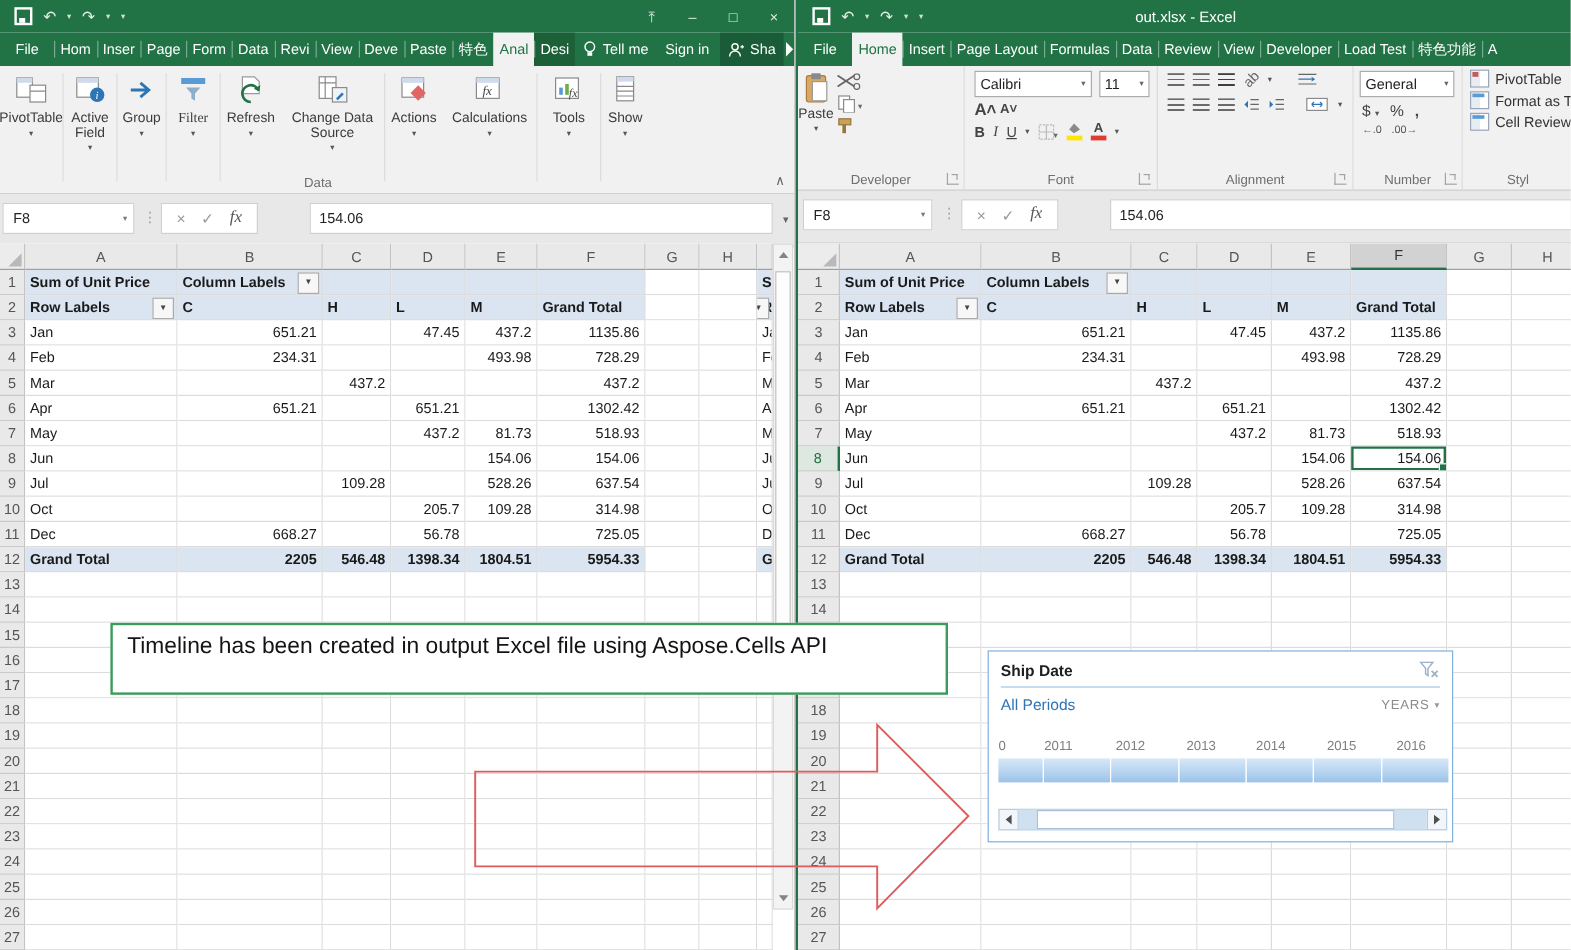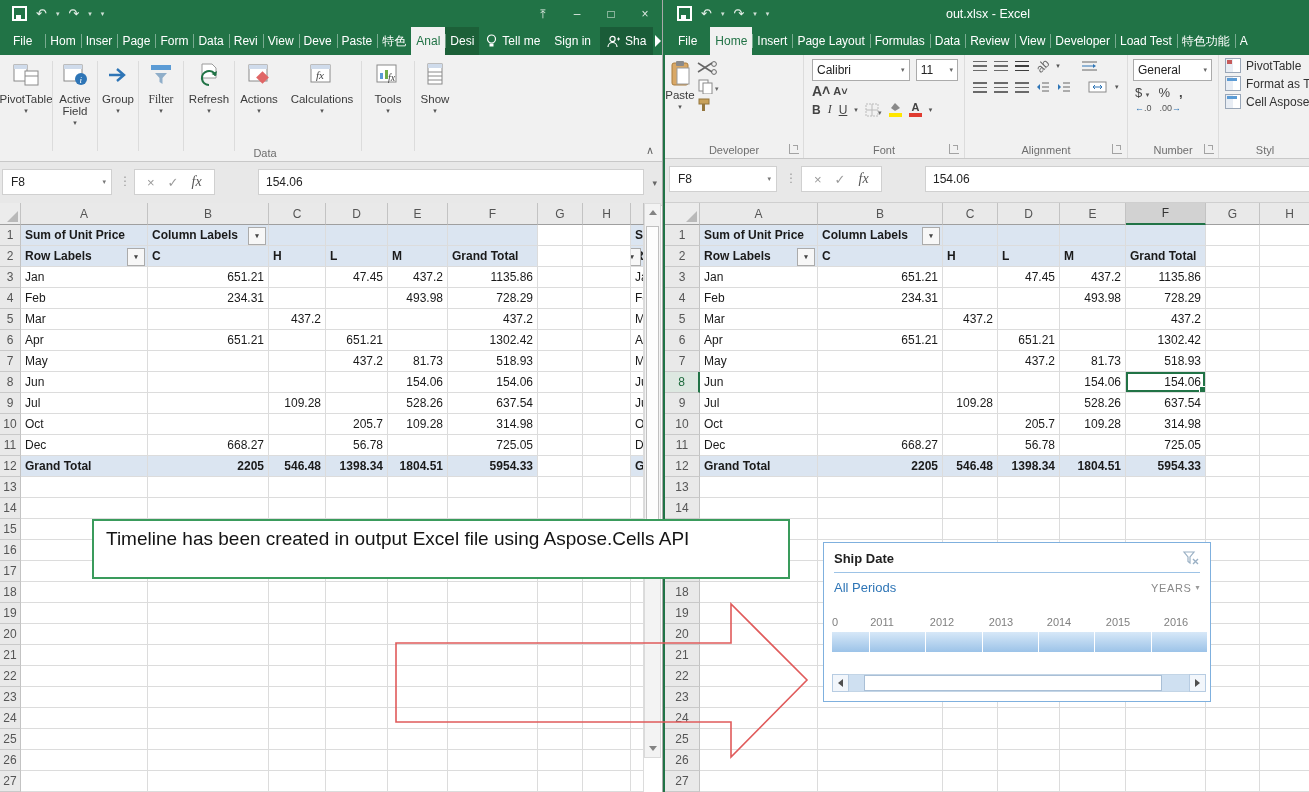--- a/index.html
+++ b/index.html
@@ -230,20 +230,33 @@
         <div class="rdiv"></div>
         <div class="rbtn" style="width: 50px;">
           <span class="micon">
             <svg width="30" height="28">
               <path d="M8 3 h10 l4 4 v10 h-14 Z" fill="#fff" stroke="#9a9a9a"></path>
               <path d="M15 24 a7 7 0 1 1 6.5 -9.5" fill="none" stroke="#217346" stroke-width="2.2"></path>
               <path d="M23 10 l-1 5 l-4.5 -2 Z" fill="#217346"></path>
             </svg>
           </span>
           <div class="rlab">Refresh</div>
+          <div class="rcar">▾</div>
+        </div>
+        <div class="rbtn" style="width: 86px;">
+          <span class="micon">
+            <svg width="30" height="28">
+              <rect x="4" y="3" width="14" height="18" fill="#fff" stroke="#8a8a8a"></rect>
+              <line x1="4" y1="8" x2="18" y2="8" stroke="#8a8a8a"></line>
+              <line x1="9" y1="3" x2="9" y2="21" stroke="#8a8a8a"></line>
+              <rect x="15" y="12" width="12" height="12" fill="#eef3f9" stroke="#8a8a8a"></rect>
+              <path d="M18 21 l5 -5 l1.5 1.5 l-5 5 Z" fill="#2e75b6"></path>
+            </svg>
+          </span>
+          <div class="rlab">Change Data Source</div>
           <div class="rcar">▾</div>
         </div>
         <div class="rdiv"></div>
         <div class="rbtn" style="width: 48px;">
           <span class="micon">
             <svg width="30" height="28">
               <rect x="5" y="4" width="18" height="16" fill="#fff" stroke="#8a8a8a"></rect>
               <rect x="5" y="4" width="18" height="4" fill="#cfdbeb"></rect>
               <rect x="14" y="12" width="9" height="9" fill="#e06666" transform="rotate(45 18.5 16.5)"></rect>
             </svg>
@@ -841,21 +854,21 @@
         <div class="styrow">
           <span class="sicon"></span>
           <span>PivotTable</span>
         </div>
         <div class="styrow">
           <span class="sicon tbl"></span>
           <span>Format as T</span>
         </div>
         <div class="styrow">
           <span class="sicon tbl"></span>
-          <span>Cell Aspose</span>
+          <span>Cell Review</span>
           <span class="rcar" style="margin-top:0">▾</span>
         </div>
         <div class="glabtxt">Styl</div>
       </div>
     </div>
 
     <div class="fbar">
       <div class="nbox" style="left:4px;width:98px">
         <span>F8</span>
           <span class="car">▾</span>

